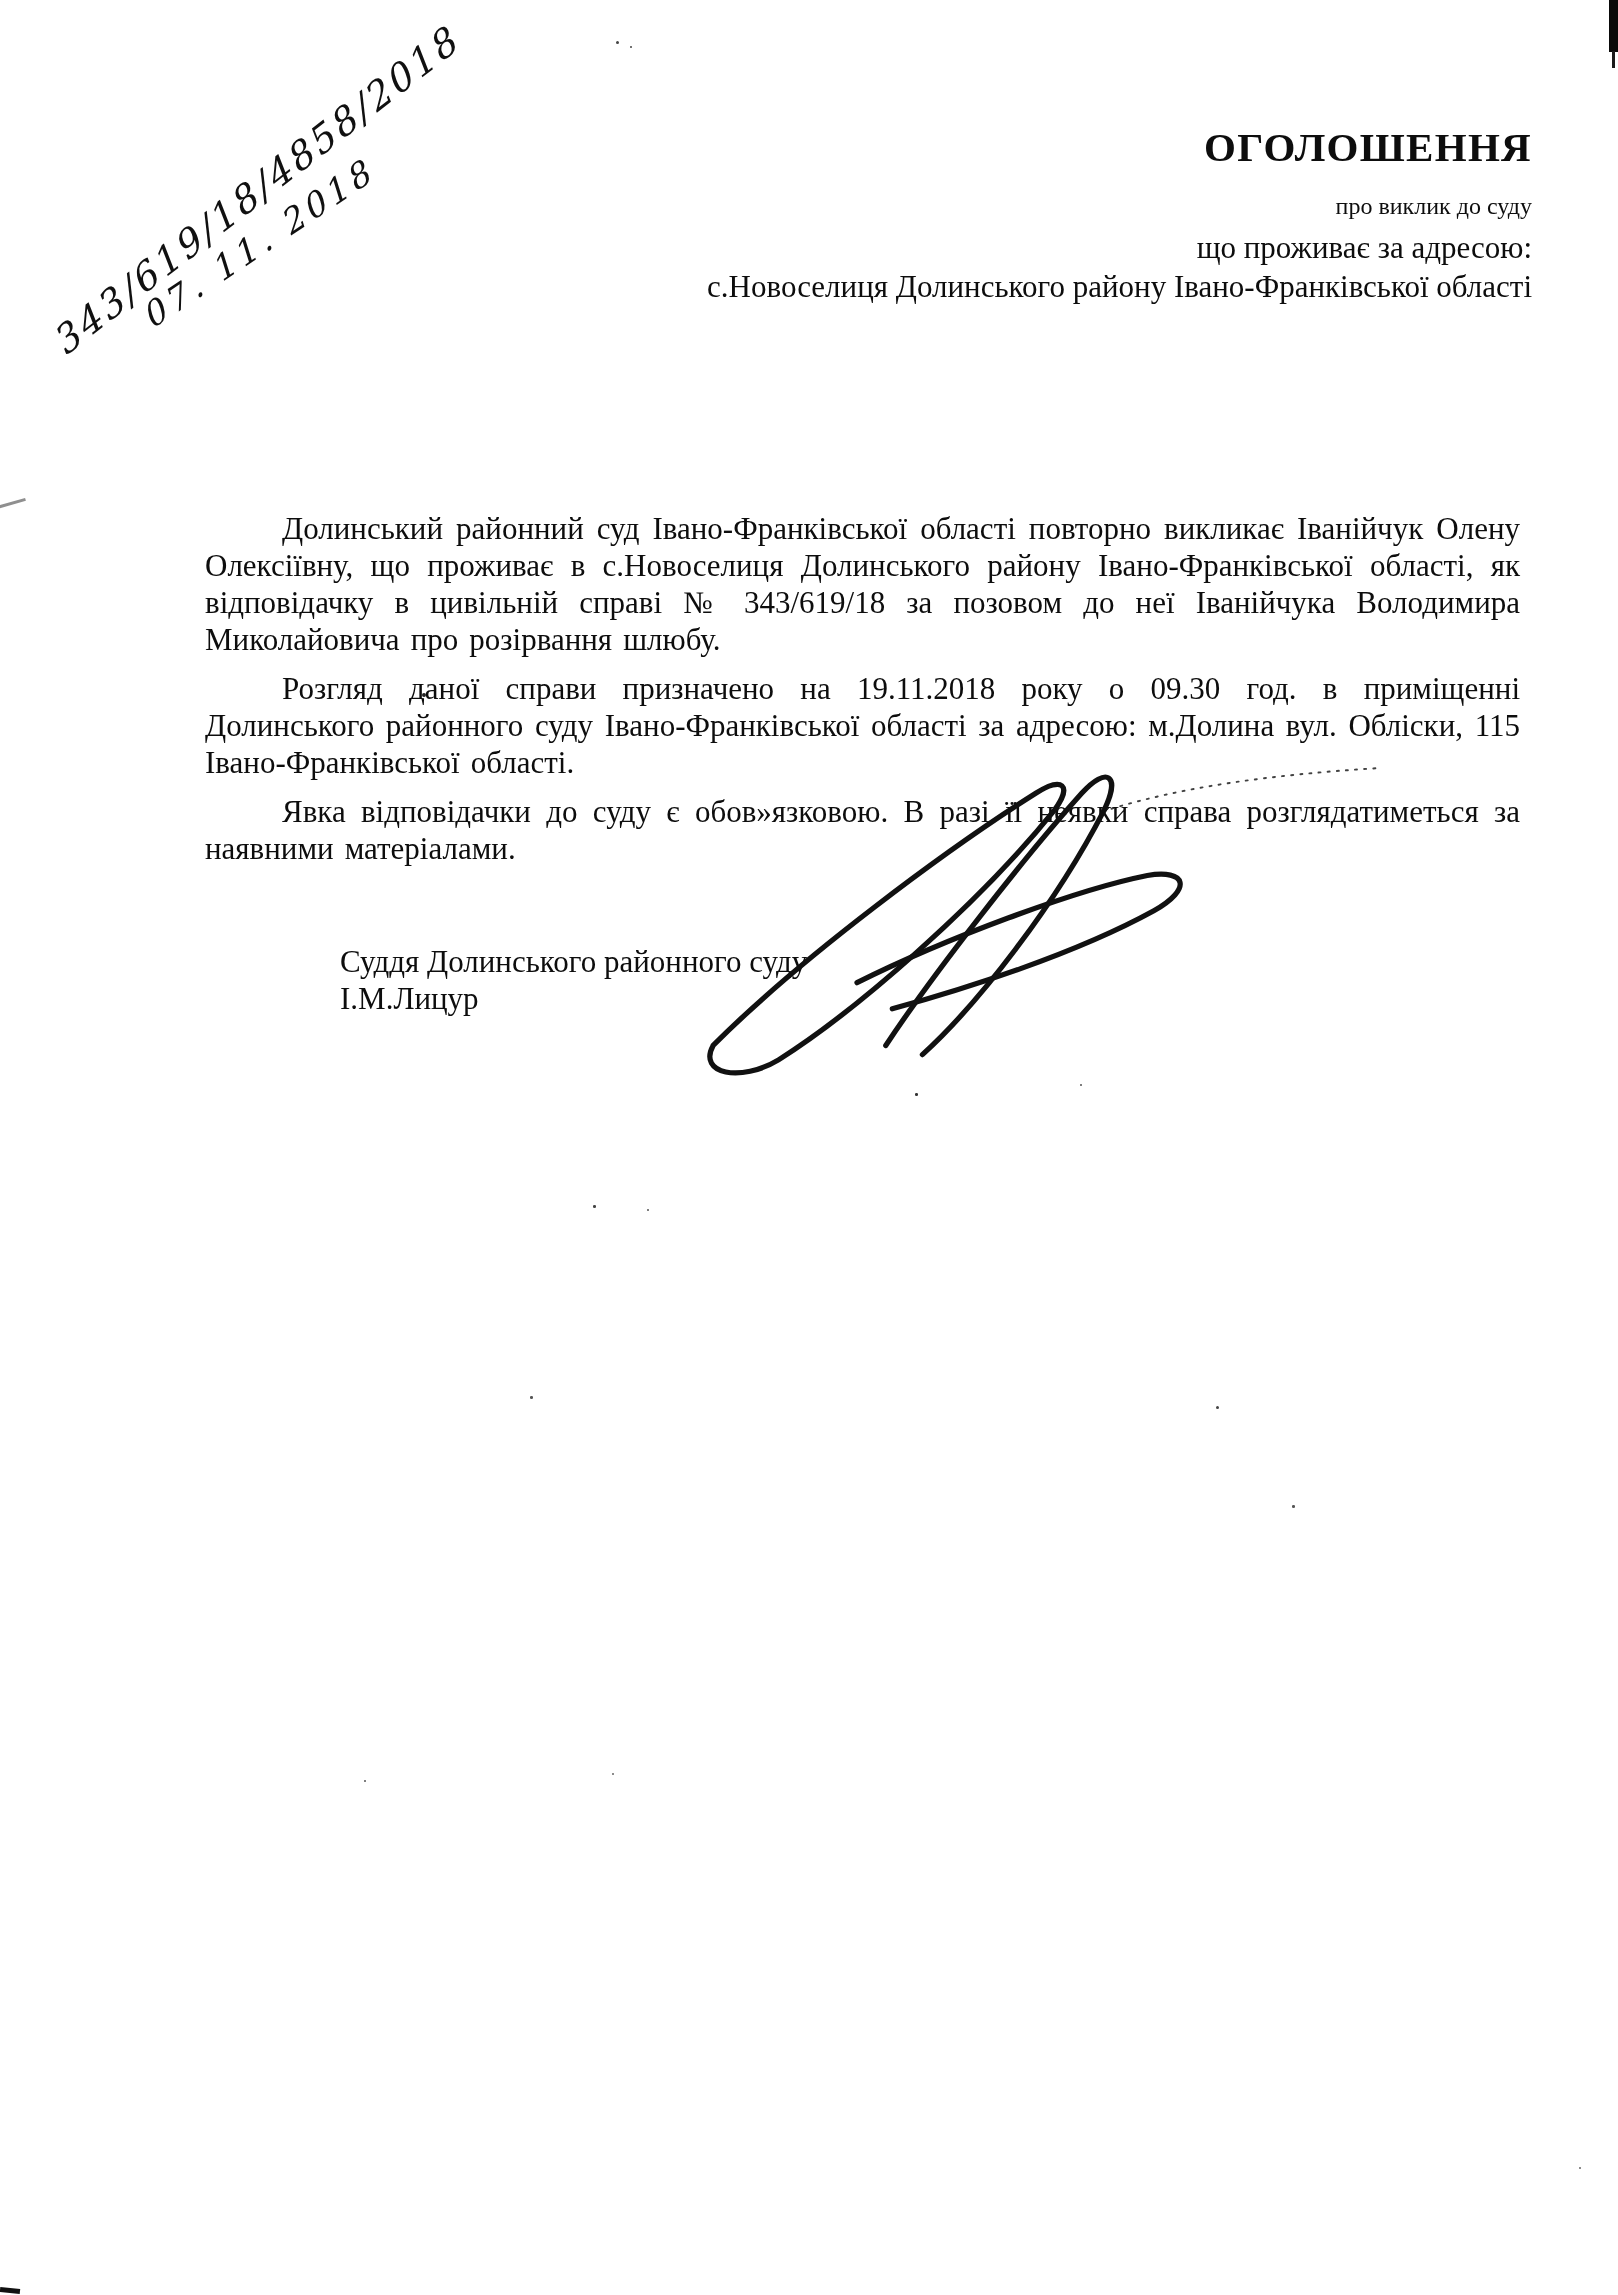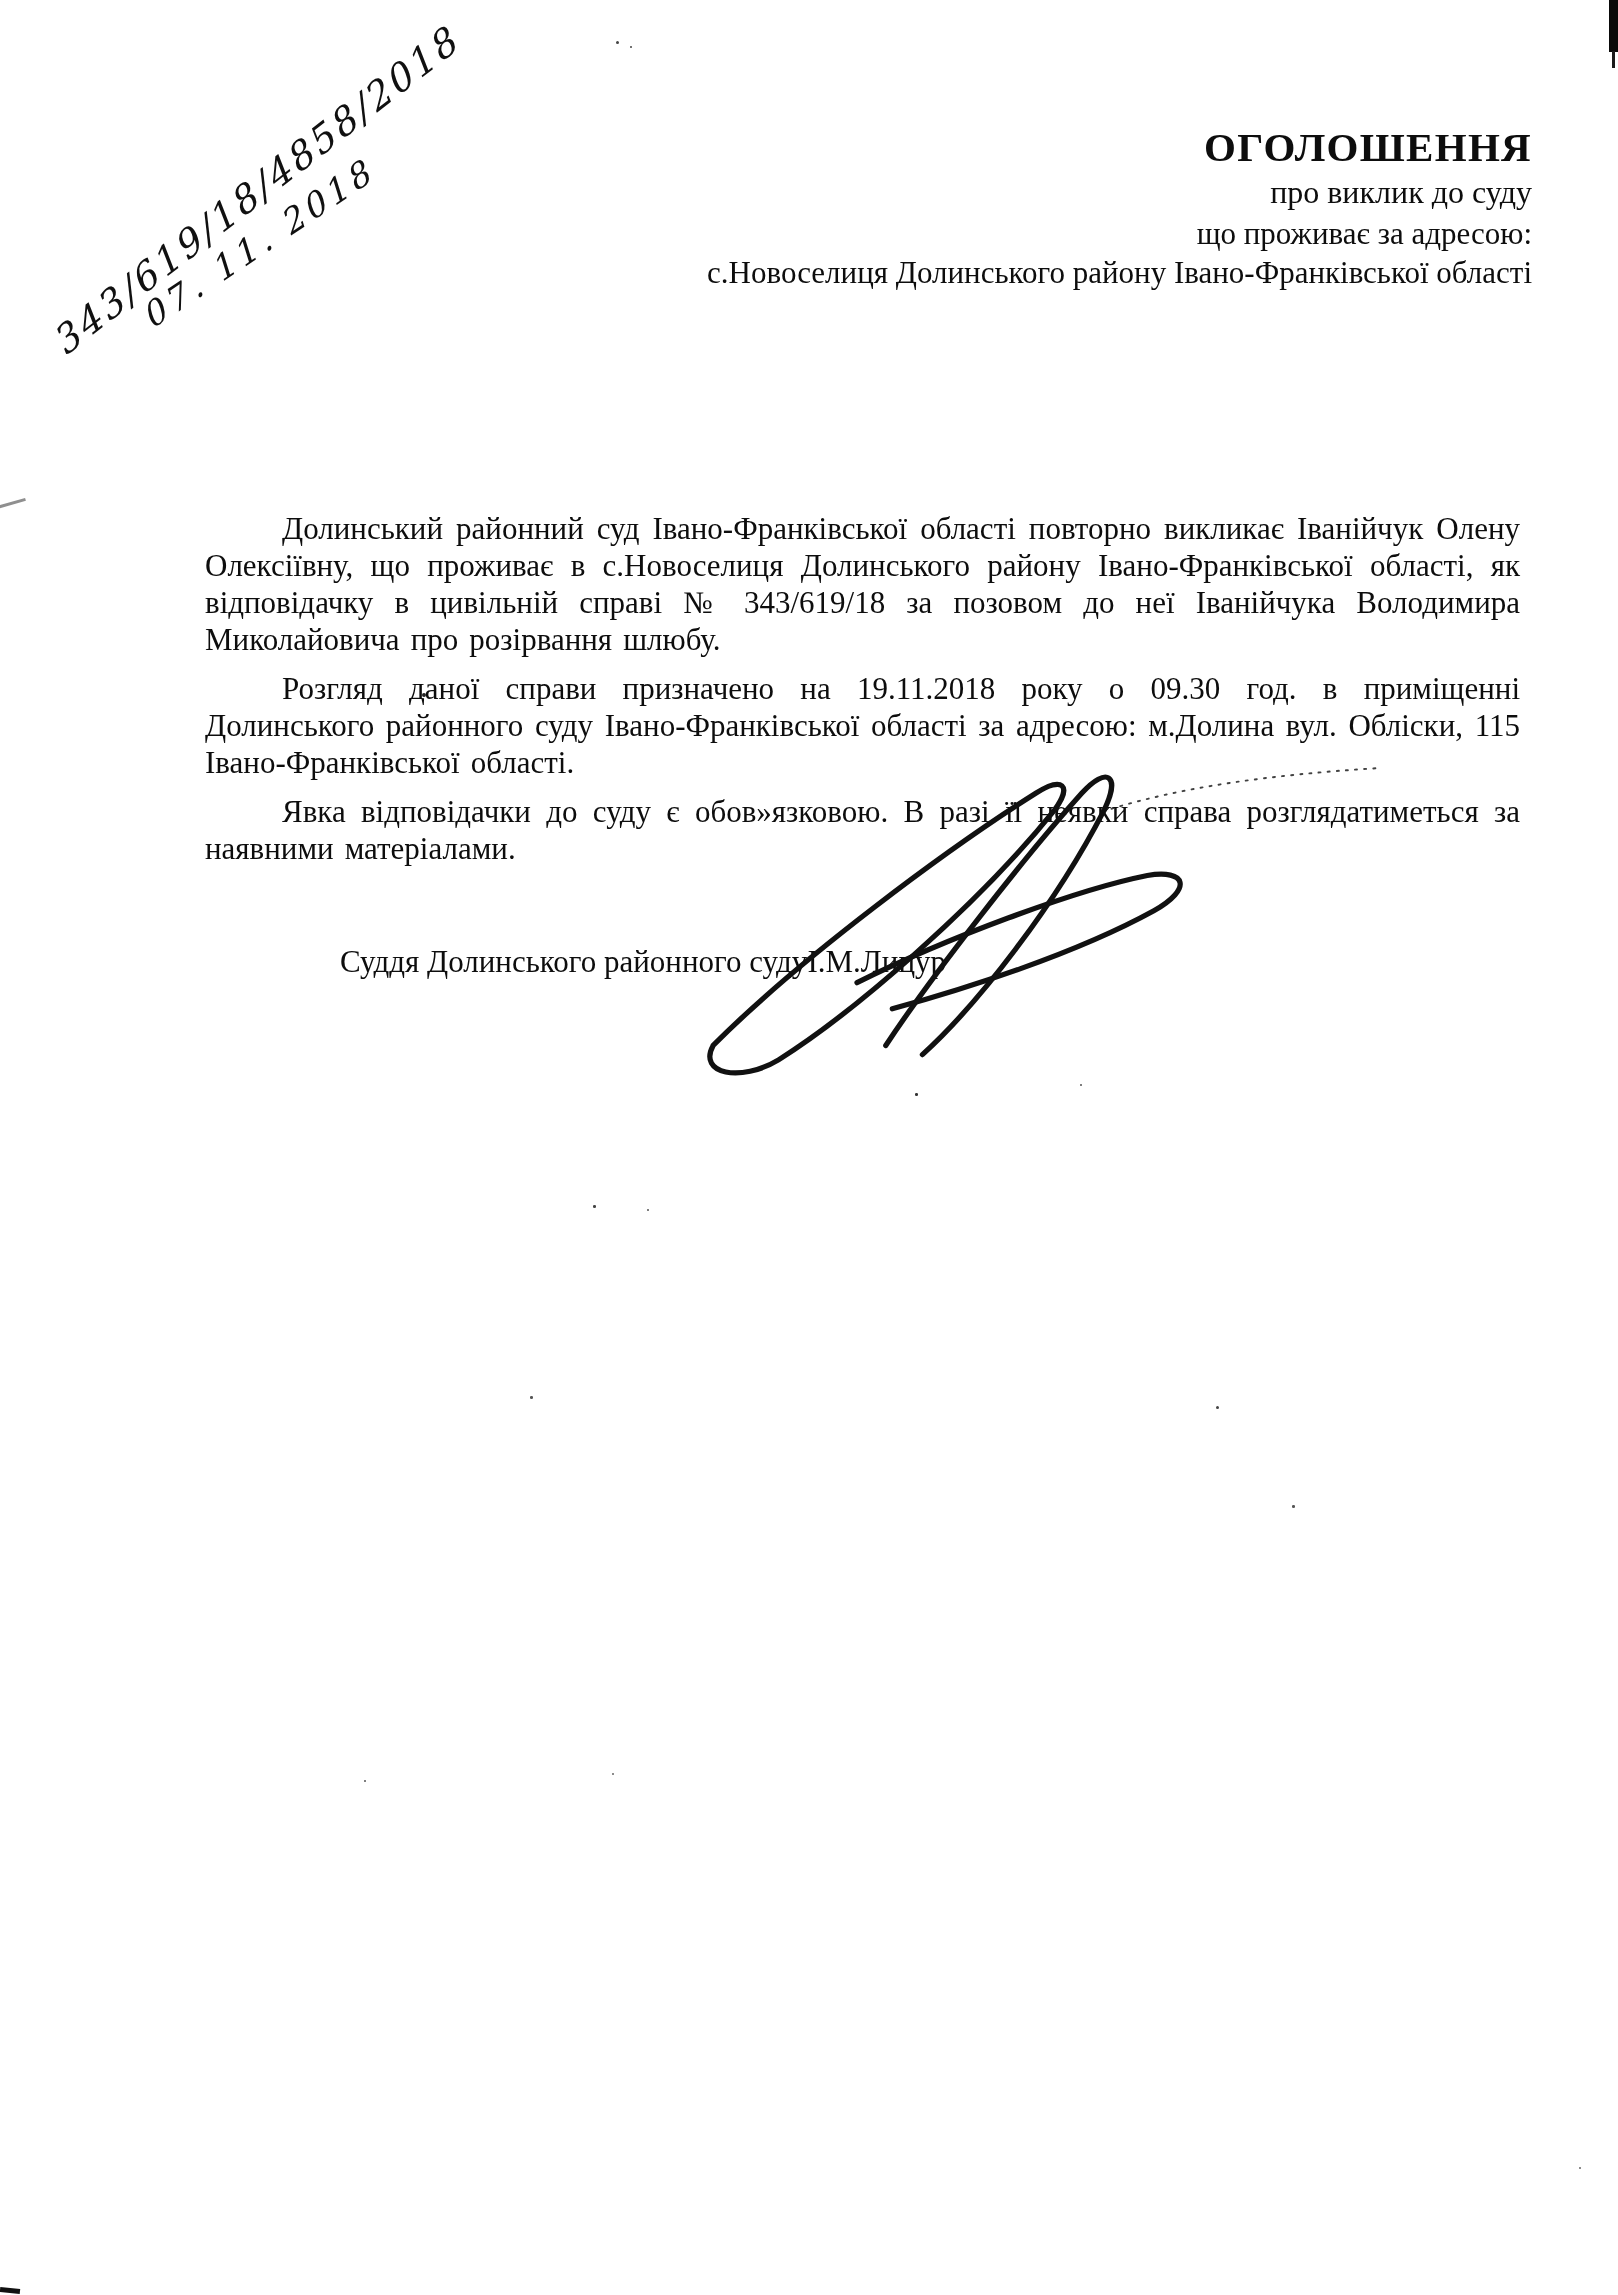--- a/index.html
+++ b/index.html
@@ -48,23 +48,23 @@
     width: 1339px;
     text-align: right;
   }
   .doc-title {
     font-size: 41px;
     font-weight: bold;
     line-height: 46px;
     letter-spacing: 1.3px;
   }
   .doc-subtitle {
-    font-size: 32px;
+    font-size: 24px;
     line-height: 39px;
-    margin-top: 3px;
+    margin-top: 17px;
   }
   .addressee-name {
     font-size: 33px;
     font-weight: bold;
     line-height: 38px;
     margin-top: 39px;
     letter-spacing: 0.7px;
   }
   .addressee-intro {
     font-size: 31px;
@@ -94,25 +94,27 @@
     text-indent: 77px;
   }
 
   
   .sig-row {
     position: absolute;
     left: 193px;
     top: 943px;
     width: 1339px;
     display: flex;
+    justify-content: space-between;
     padding-left: 147px;
     padding-right: 158px;
     box-sizing: border-box;
     font-size: 31px;
     line-height: 37px;
+    flex-direction: column;
   }
 
   .signature-svg {
     position: absolute;
     left: 668px;
     top: 746px;
     width: 786px;
     height: 340px;
   }
 

